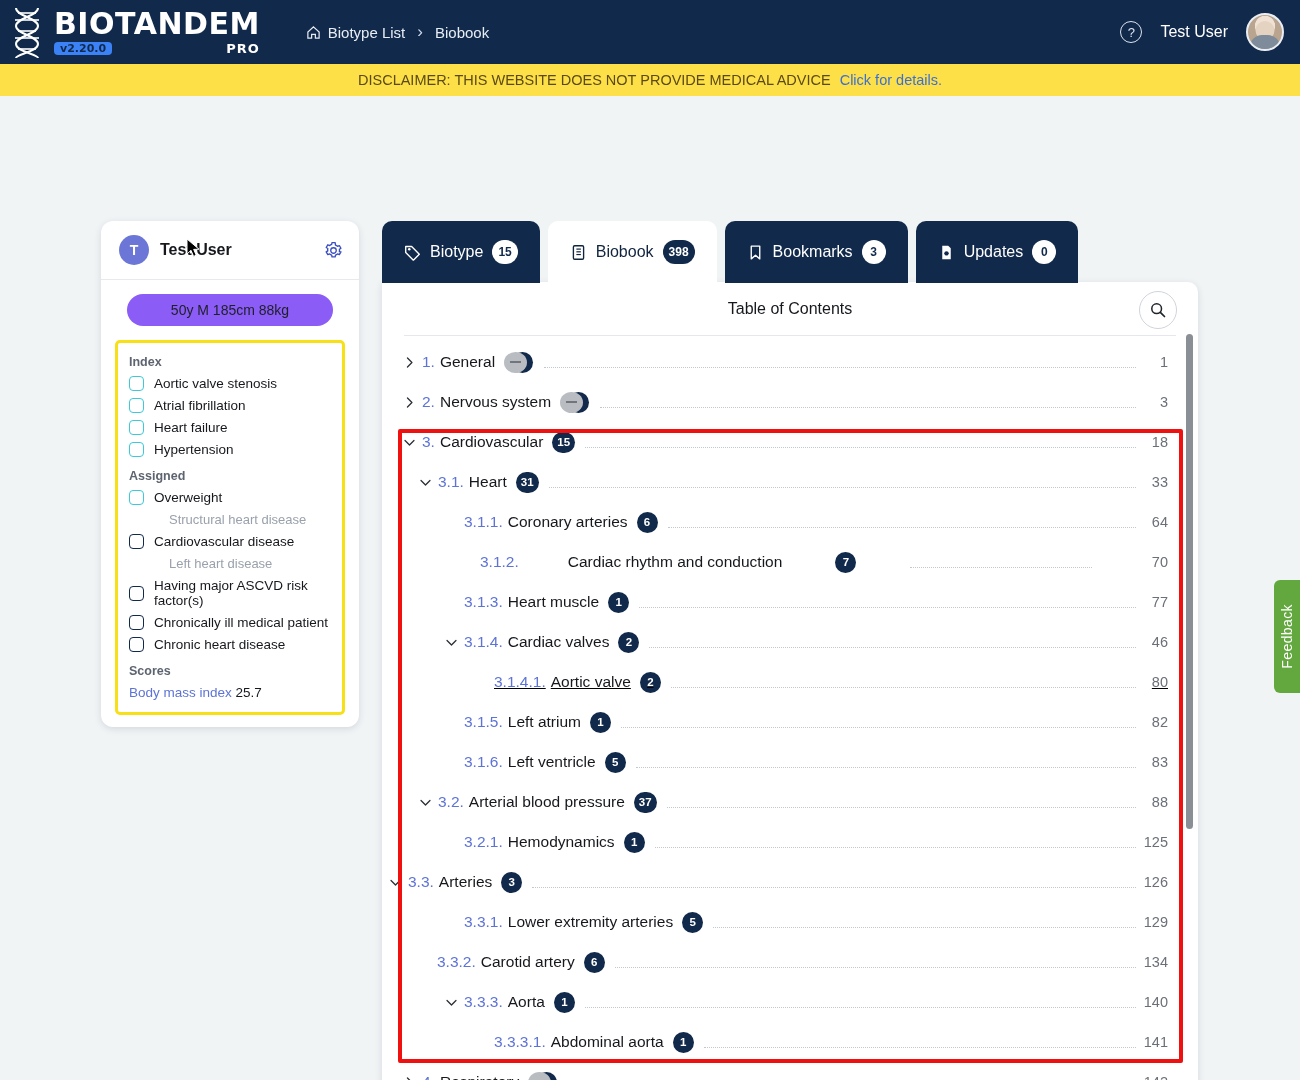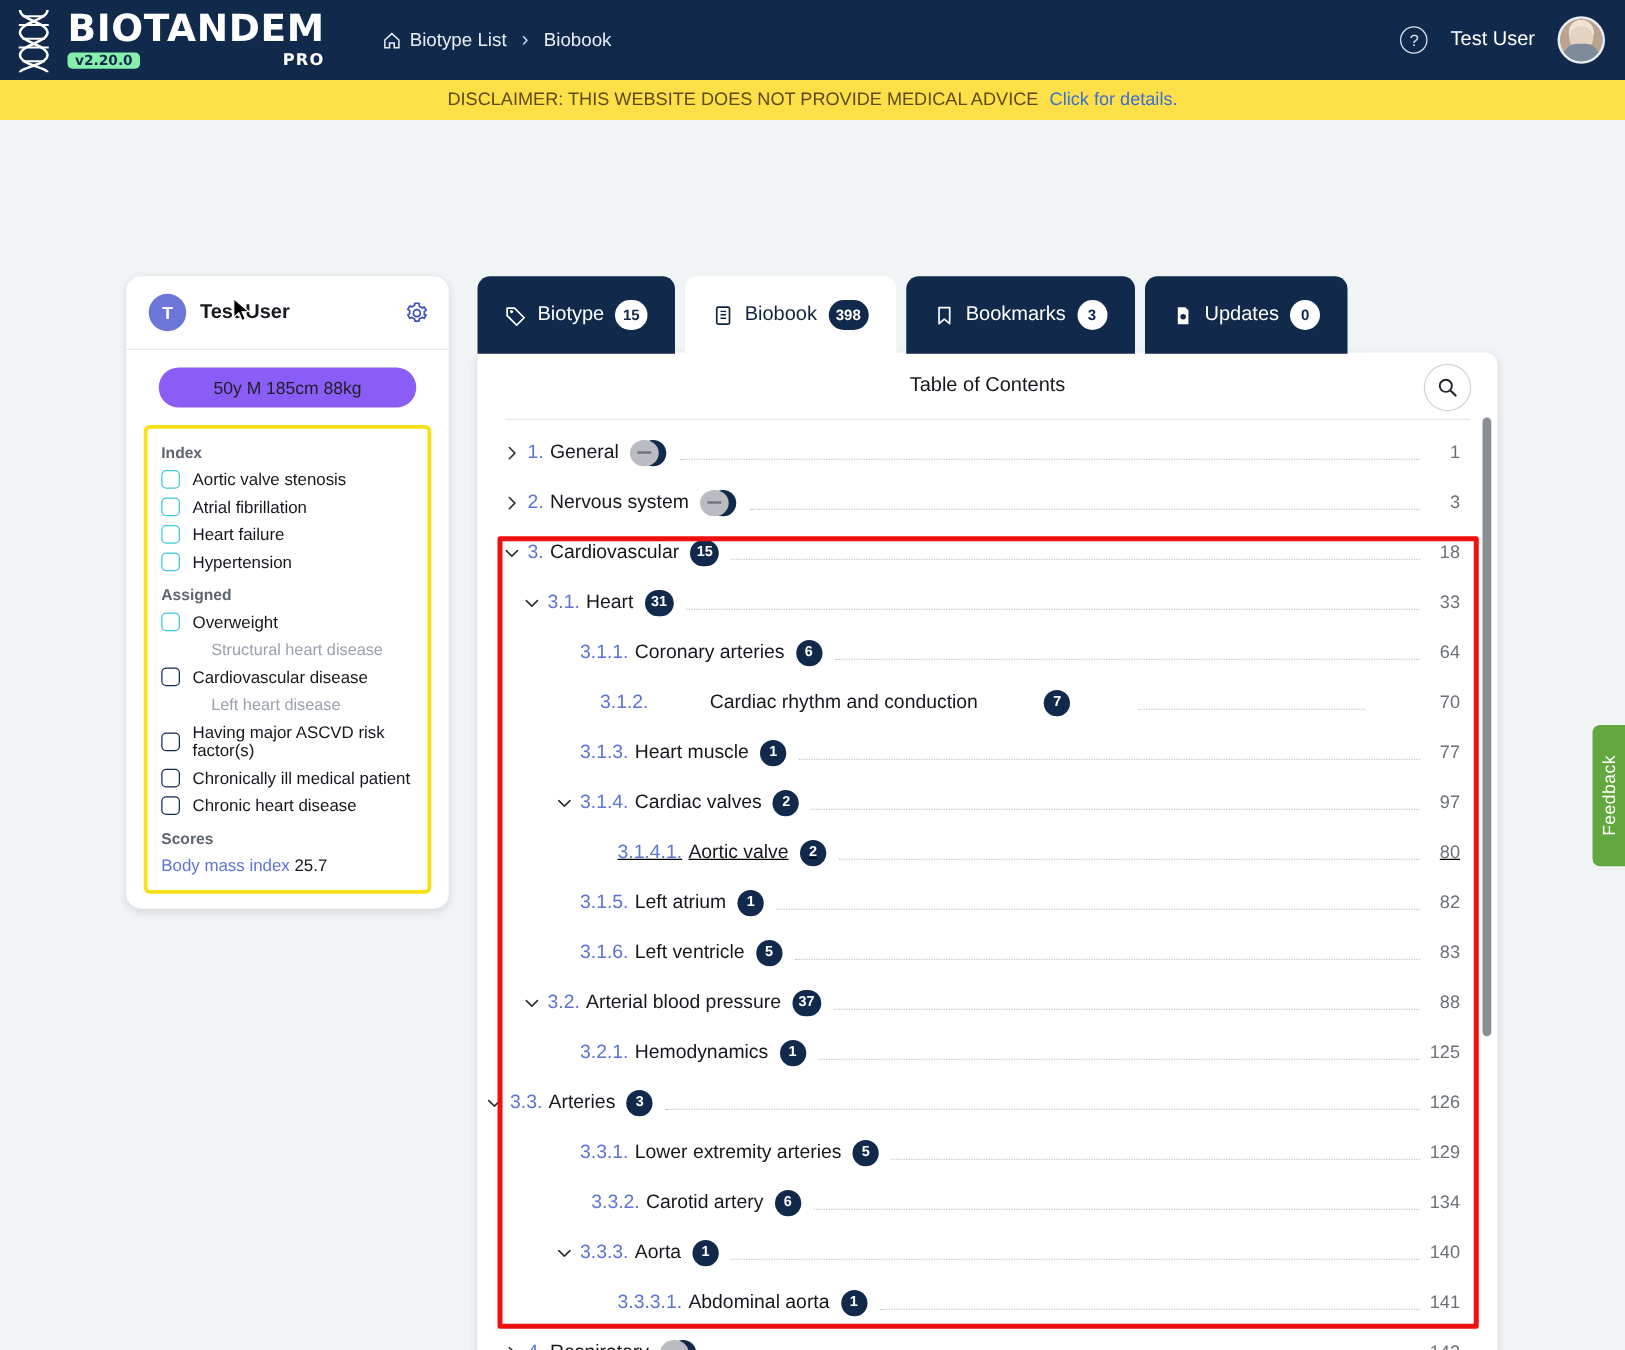--- a/index.html
+++ b/index.html
@@ -22,21 +22,21 @@
   .wordmark { display: flex; flex-direction: column; line-height: 1; }
   .wordmark-main {
     font-size: 30px; font-weight: bold; color: #ffffff;
     letter-spacing: 0.5px; font-family: "DejaVu Sans", sans-serif;
   }
   .wordmark-sub {
     display: flex; align-items: center; justify-content: space-between;
     margin-top: 3px;
   }
   .ver-badge {
-    background: #86efac; color: #11294b;
+    background: #3b82f6; color: #11294b;
     font-size: 11px; font-weight: bold;
     border-radius: 4px; padding: 1px 6px;
     font-family: "DejaVu Sans", sans-serif;
   }
   .pro-label {
     color: #ffffff; font-size: 13px; font-weight: bold;
     letter-spacing: 1px; font-family: "DejaVu Sans", sans-serif;
   }
   .crumbs { display: flex; align-items: center; gap: 12px; margin-left: 46px; }
   .crumb {
@@ -501,21 +501,21 @@
         <div class="toc-row" style="padding-left: 56px;">
           <span class="chev-wrap">
             <svg width="13" height="13" viewBox="0 0 16 16">
               <path d="M2.5 5.5L8 11l5.5-5.5" fill="none" stroke="#2b2f36" stroke-width="1.6" stroke-linecap="round" stroke-linejoin="round"></path>
             </svg>
           </span>
           <span class="num">3.1.4.</span>
           <span class="ttl">Cardiac valves</span>
           <span class="cnt-badge">2</span>
           <span class="dots"></span>
-          <span class="pg">97</span>
+          <span class="pg">46</span>
         </div>
         <div class="toc-row" style="padding-left: 86px; text-decoration: underline;">
           <span class="chev-wrap"></span>
           <span class="num">3.1.4.1.</span>
           <span class="ttl">Aortic valve</span>
           <span class="cnt-badge">2</span>
           <span class="dots"></span>
           <span class="pg">80</span>
         </div>
         <div class="toc-row" style="padding-left: 56px;">
@@ -567,21 +567,21 @@
           <span class="pg">126</span>
         </div>
         <div class="toc-row" style="padding-left: 56px;">
           <span class="chev-wrap"></span>
           <span class="num">3.3.1.</span>
           <span class="ttl">Lower extremity arteries</span>
           <span class="cnt-badge">5</span>
           <span class="dots"></span>
           <span class="pg">129</span>
         </div>
-        <div class="toc-row" style="padding-left: 29px; margin-left: 36px;">
+        <div class="toc-row" style="padding-left: 29px;">
           <span class="chev-wrap"></span>
           <span class="num">3.3.2.</span>
           <span class="ttl">Carotid artery</span>
           <span class="cnt-badge">6</span>
           <span class="dots"></span>
           <span class="pg">134</span>
         </div>
         <div class="toc-row" style="padding-left: 56px;">
           <span class="chev-wrap">
             <svg width="13" height="13" viewBox="0 0 16 16">

